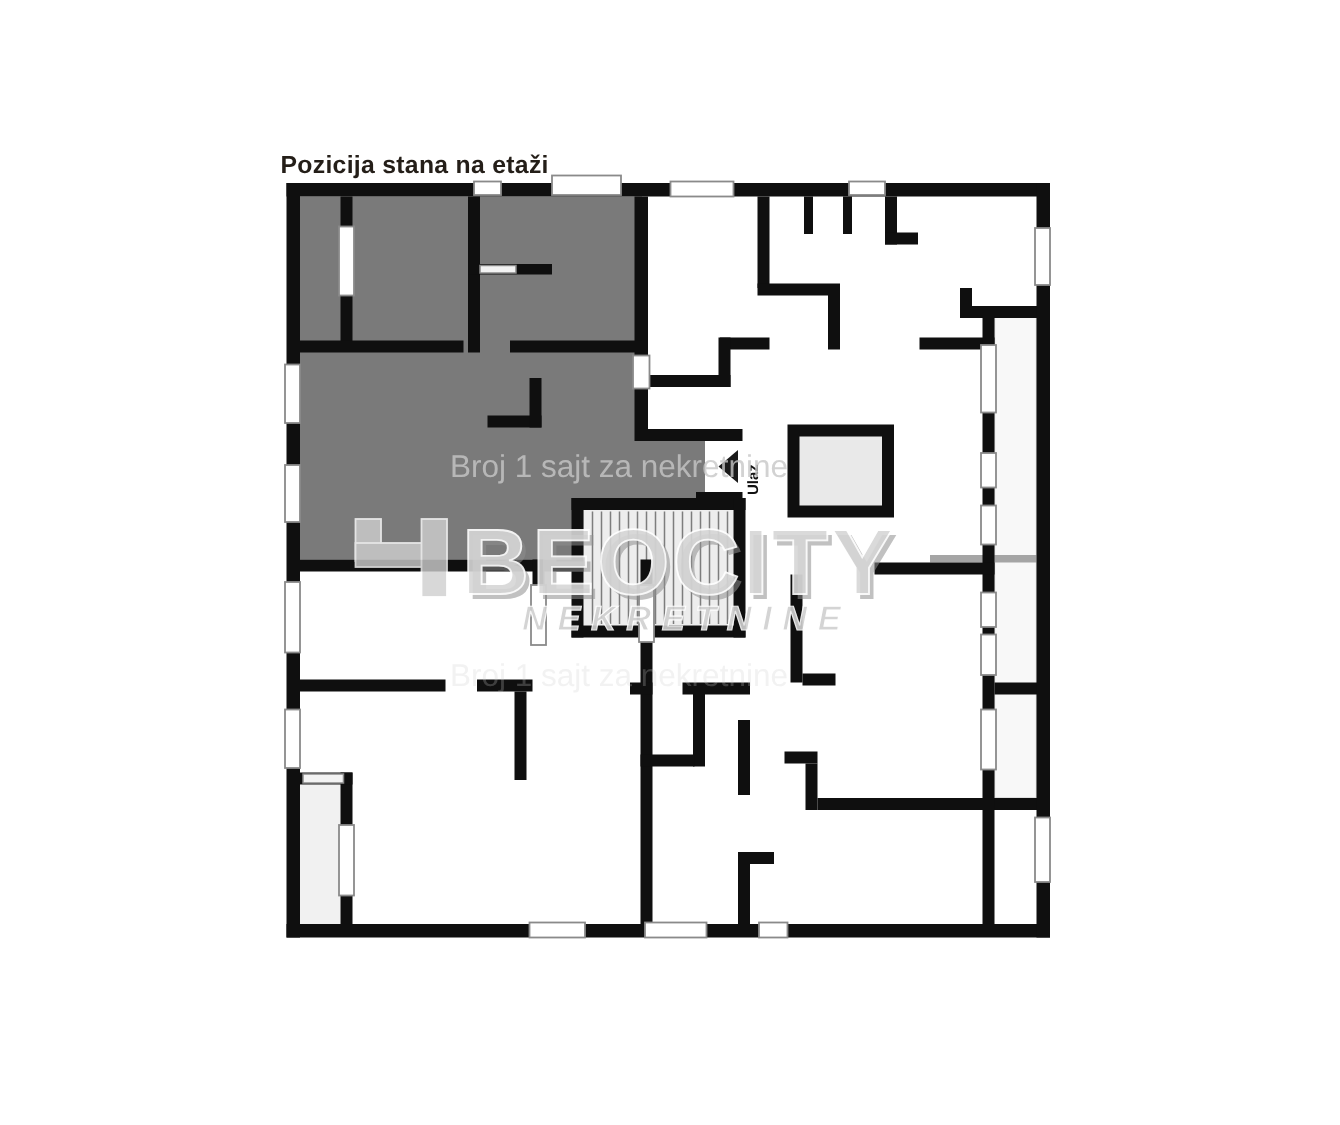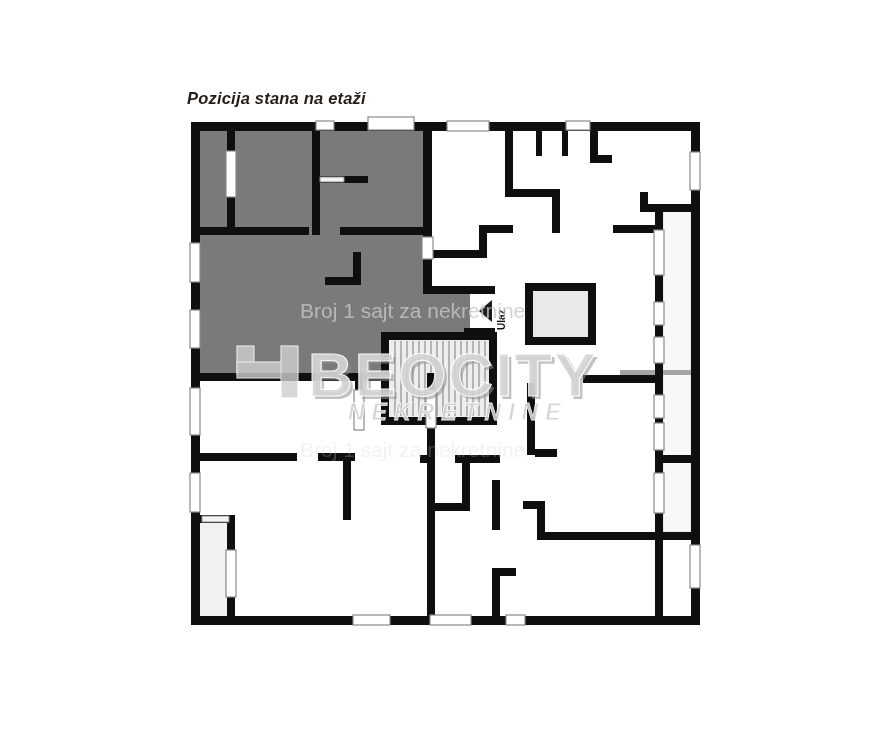--- a/index.html
+++ b/index.html
@@ -1,22 +1,22 @@
 <!DOCTYPE html>
 <html><head>
 <meta charset="utf-8">
 <style>
   html,body{margin:0;padding:0;}
   body{
     width:893px;height:750px;position:relative;background:#ffffff;
     font-family:"Liberation Sans", sans-serif;overflow:hidden;
   }
   .page-title{
-    position:absolute;left:187px;top:89px;margin:0;
-    font-size:16.5px;font-weight:bold;color:#241e18;letter-spacing:.2px;font-style:italic;
+    position:absolute;left:187px;top:101px;margin:0;
+    font-size:16.5px;font-weight:bold;color:#241e18;letter-spacing:.2px;
   }
   svg{position:absolute;left:0;top:0;}
   .win{fill:#ffffff;stroke:#8a8a8a;stroke-width:1.2;}
   .iwin{fill:#f3f3f3;stroke:#8a8a8a;stroke-width:1;}
   .wm-tag{font-size:21px;fill:#c7c7c7;opacity:.8;}
   .wm-tag2{font-size:21px;fill:#cccccc;opacity:.25;}
   .wm-logo-back{font-size:62px;font-weight:bold;fill:#8f8f8f;opacity:.55;letter-spacing:2px;}
   .wm-logo{font-size:62px;font-weight:bold;fill:#d6d6d6;opacity:.9;stroke:#ffffff;stroke-width:1.2;letter-spacing:2px;}
   .wm-sub{font-size:23px;font-weight:bold;font-style:italic;fill:#d0d0d0;opacity:.9;stroke:#ffffff;stroke-width:.8;letter-spacing:7px;}
   .ulaz{font-size:10px;font-weight:bold;fill:#111111;}

